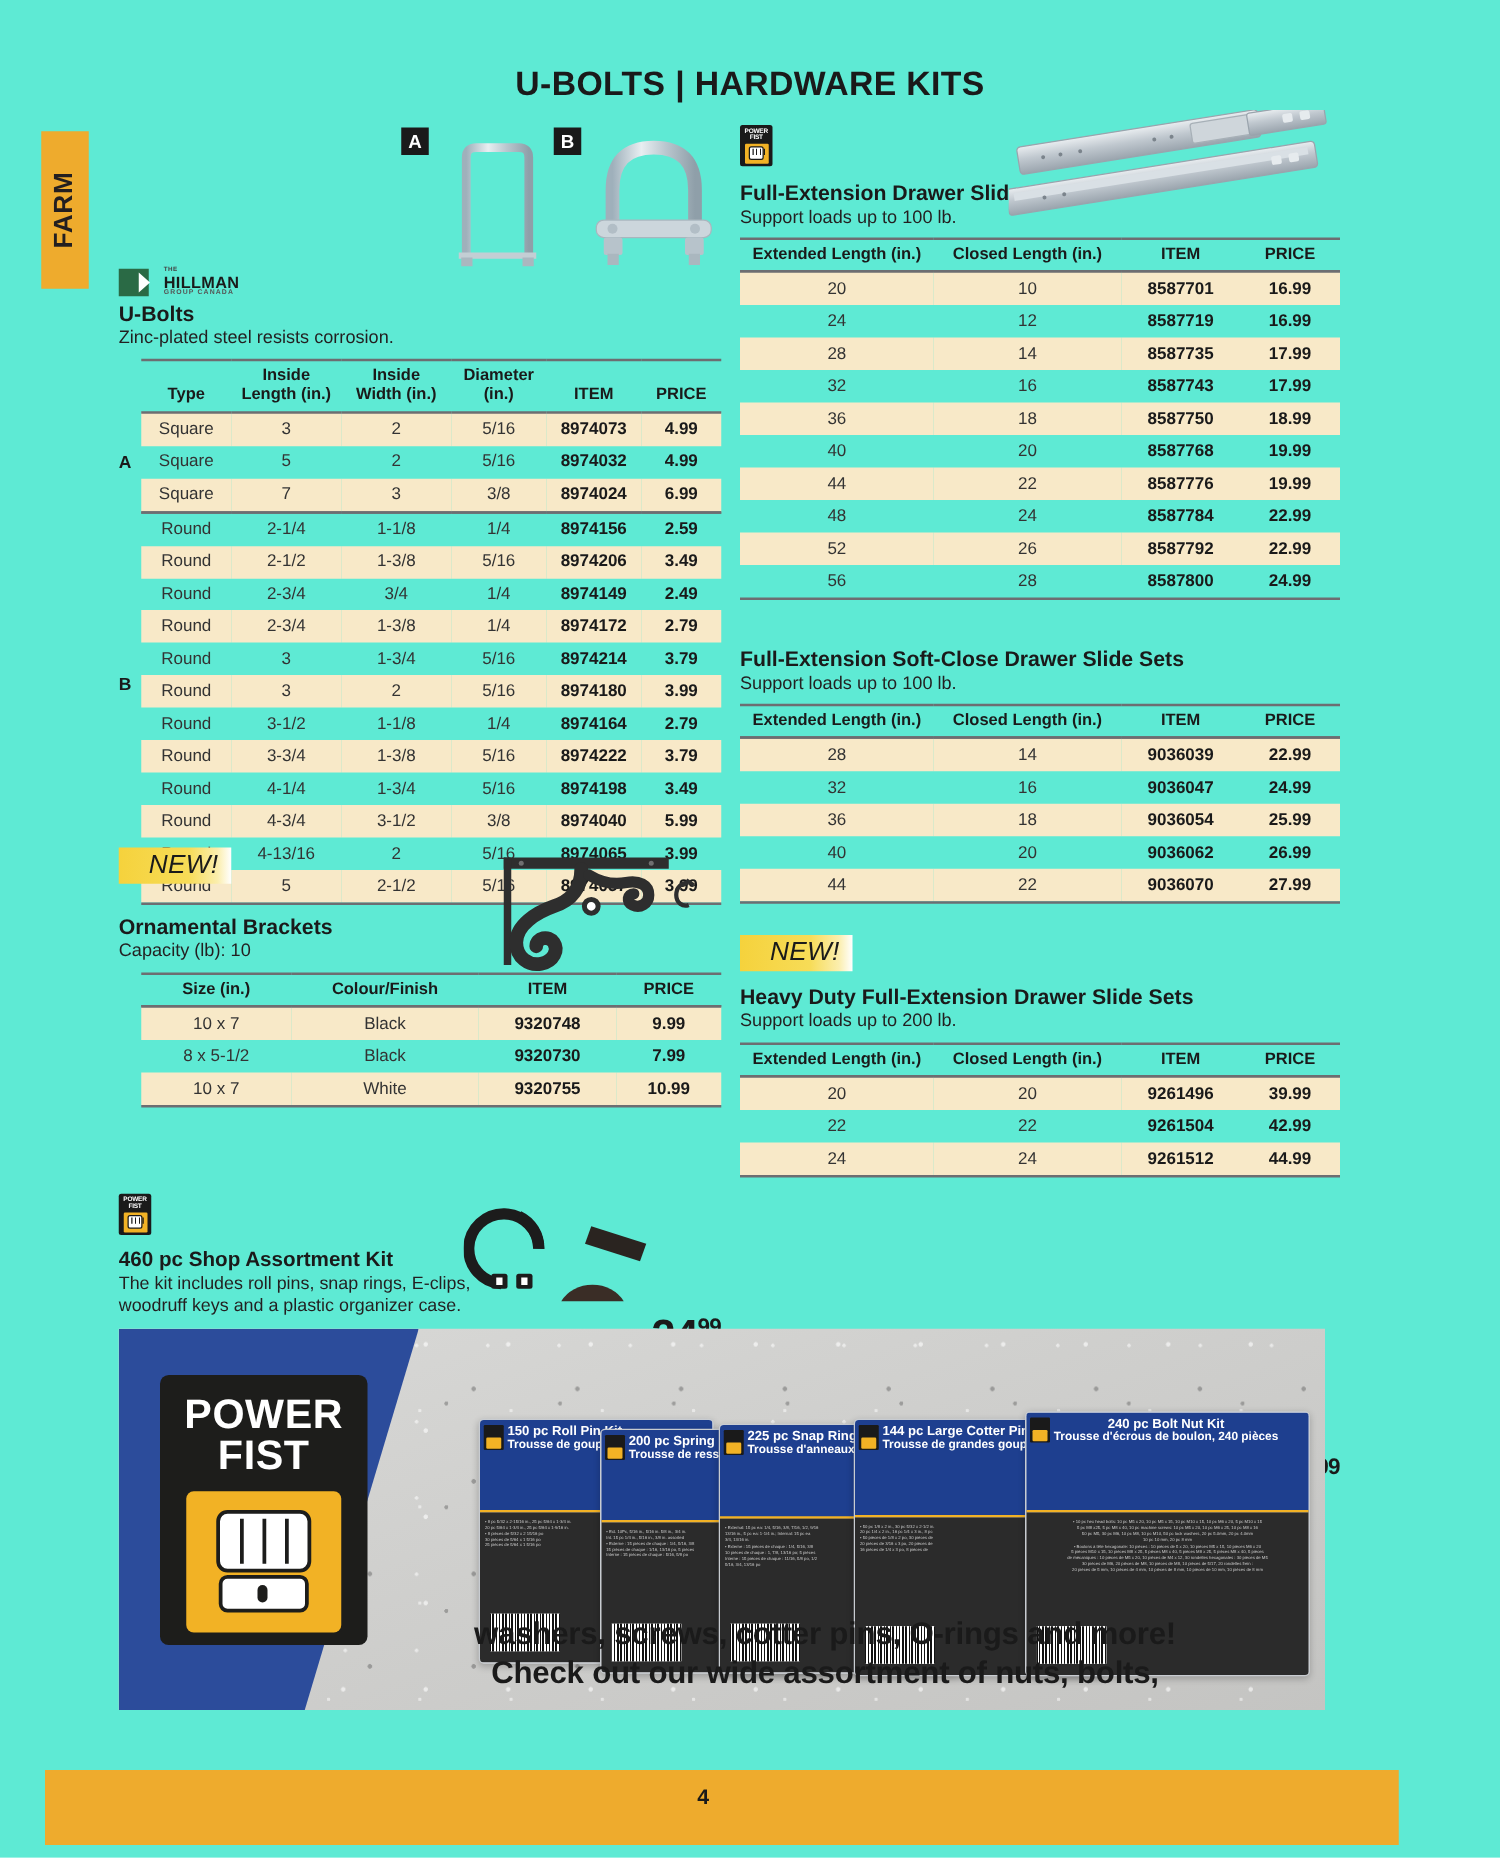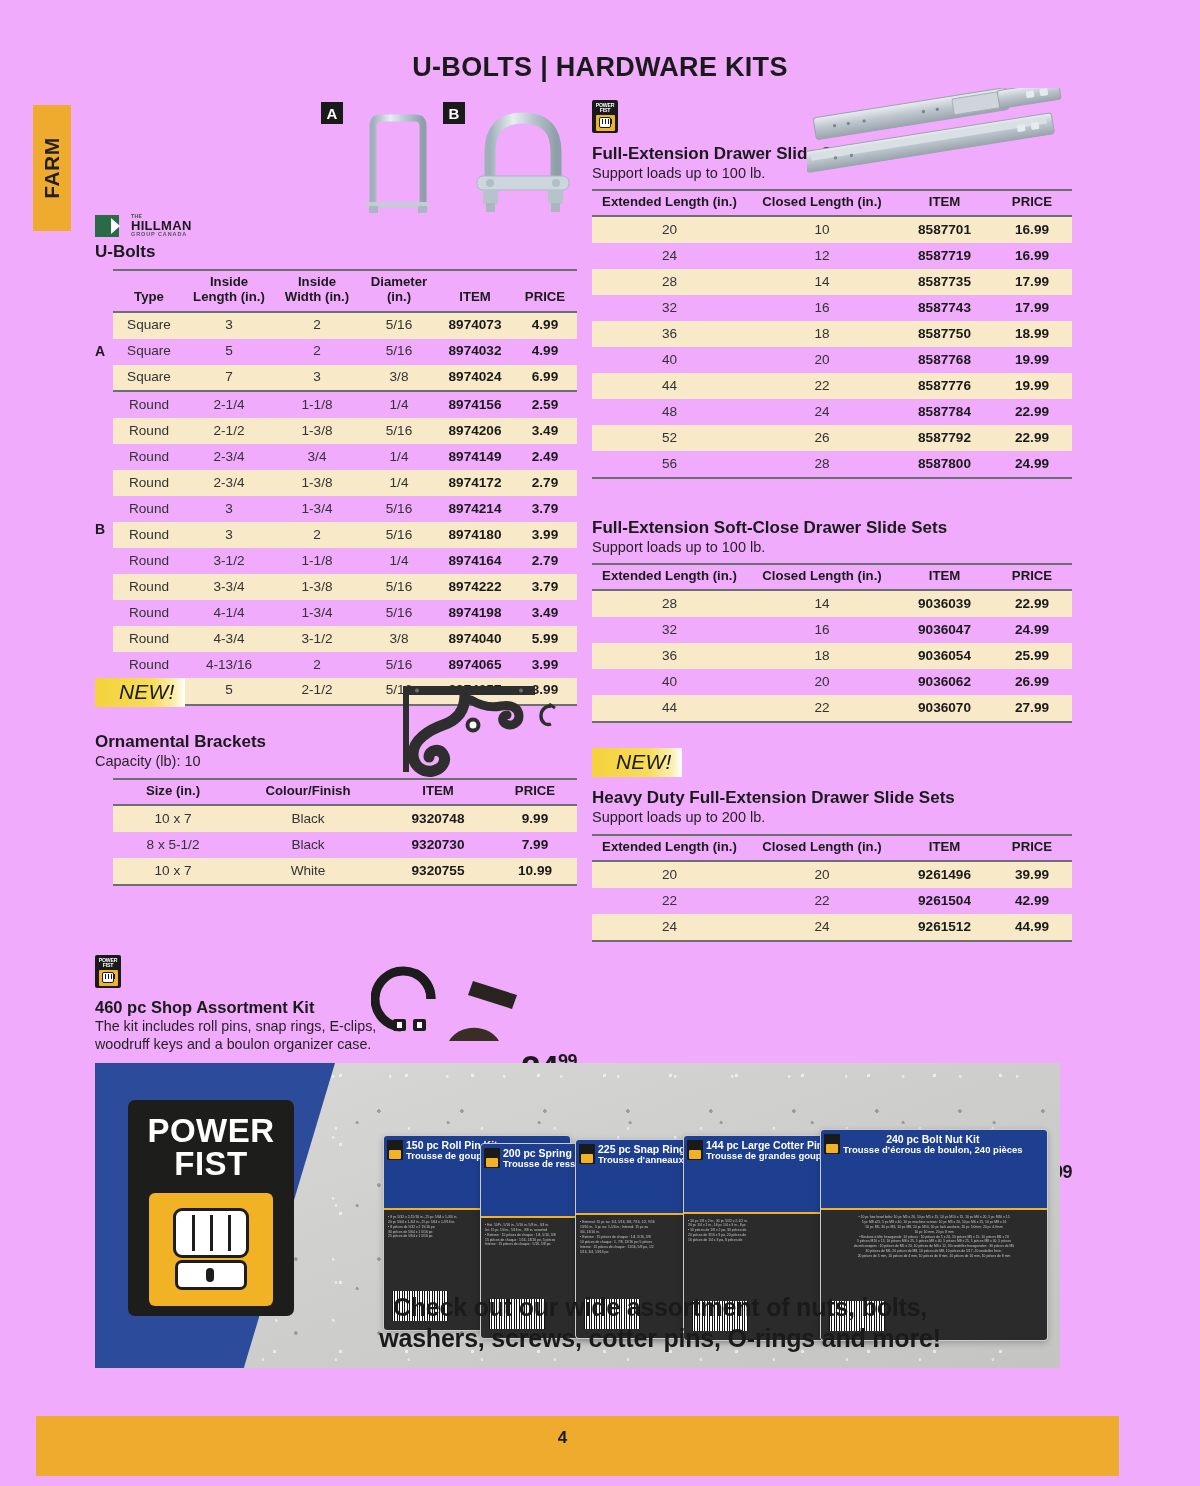--- a/index.html
+++ b/index.html
@@ -3,21 +3,21 @@
 <meta charset="utf-8">
 <style>
   * { box-sizing: border-box; margin: 0; padding: 0; }
   body {
     width: 1200px; height: 1486px;
     background: #ffffff;
     font-family: "Liberation Sans", sans-serif;
     position: relative;
     overflow: hidden;
   }
-  .page { position: relative; width: 1200px; height: 1486px; background: #f0abfc; }
+  .page { position: relative; width: 1200px; height: 1486px; background: #5eead4; }
 
   
   .page-title {
     position: absolute; top: 52px; left: 0; width: 1200px;
     text-align: center;
     font-size: 27px; font-weight: bold; letter-spacing: 0.3px;
     color: #1a1a1a;
   }
 
   
@@ -287,20 +287,21 @@
 
     <div class="hillman">
       <div class="hillman-mark"></div>
       <div class="hillman-txt">
         <div class="t1">THE</div>
         <div class="t2">HILLMAN</div>
         <div class="t3">GROUP CANADA</div>
       </div>
     </div>
     <div class="prod-title" style="margin-top:4px;">U-Bolts</div>
+    <div class="prod-sub">Zinc-plated steel resists corrosion.</div>
 
     <div style="position:relative; margin-top:8px;">
       <div class="ab-marker" style="top:74px;">A</div>
       <div class="ab-marker" style="top:252px;">B</div>
       <table class="cat" style="margin-left:18px; width:464px;">
         <thead class="thead-top">
           <tr>
             <th style="width:72px">Type</th>
             <th style="width:88px">
               <span>Inside</span><br>
@@ -500,21 +501,21 @@
 
   <div class="col-left kit" style="top:955px;">
     <div class="pf-logo">
       <div class="pf-top">POWER<br>FIST</div>
       <div class="pf-box">
           <div class="pf-fist"></div>
         </div>
     </div>
     <div class="kit-title" style="margin-top:6px;">460 pc Shop Assortment Kit</div>
     <div class="kit-desc">The kit includes roll pins, snap rings, E-clips,</div>
-    <div class="kit-desc">woodruff keys and a boulon organizer case.</div>
+    <div class="kit-desc">woodruff keys and a plastic organizer case.</div>
     <div style="display:flex; align-items:flex-end; width:482px;">
       <div class="kit-sku">8844920</div>
       <div class="dots"></div>
       <div class="kit-price">
         <span>24</span><sup>99</sup>
       </div>
     </div>
     
     <svg style="position:absolute; left:276px; top:-4px;" width="160" height="96" viewBox="0 0 160 96">
       <path d="M60 48 A28 28 0 1 0 30 76" fill="none" stroke="#1c1c1c" stroke-width="9"></path>
@@ -841,21 +842,21 @@
           <div class="l2">Trousse d'écrous de boulon, 240 pièces</div>
         </div>
         </div>
       <div class="body">
           <div class="spec">• 10 pc hex head bolts: 10 pc M5 x 20, 10 pc M5 x 15, 10 pc M10 x 15, 10 pc M6 x 20, 5 pc M10 x 15<br>5 pc M8 x25, 5 pc M8 x 40, 10 pc machine screws: 10 pc M5 x 20, 10 pc M6 x 25, 10 pc M8 x 16<br>50 pc M5, 30 pc M6, 10 pc M8, 10 pc M10, 50 pc lock washers, 20 pc 5.0mm, 20 pc 4.0mm<br>10 pc 10 mm, 20 pc 8 mm<br>• Boulons à tête hexagonale: 10 pièces : 10 pièces de 5 x 20, 10 pièces M5 x 15, 10 pièces M6 x 20<br>5 pièces M10 x 15, 10 pièces M8 x 25, 5 pièces M8 x 40, 5 pièces M8 x 25, 5 pièces M8 x 40, 5 pièces<br>de mécaniques : 10 pièces de M5 x 20, 10 pièces de M4 x 12, 30 rondelles hexagonales : 30 pièces de M5<br>30 pièces de M6, 20 pièces de M8, 10 pièces de M8, 10 pièces de 5/17, 20 rondelles frein :<br>20 pièces de 5 mm, 10 pièces de 4 mm, 10 pièces de 8 mm, 10 pièces de 10 mm, 10 pièces de 8 mm</div>
         <div class="barcode"></div>
         </div>
     </div>
 
     <div class="promo-line">
+      <div>washers, screws, cotter pins, O-rings and more!</div>
       <div>Check out our wide assortment of nuts, bolts,</div>
-      <div>washers, screws, cotter pins, O-rings and more!</div>
     </div>
   </div>
 
   <div class="footer-bar"></div>
   <div class="footer-num">4</div>
 
 </div>
 
 </body></html>

